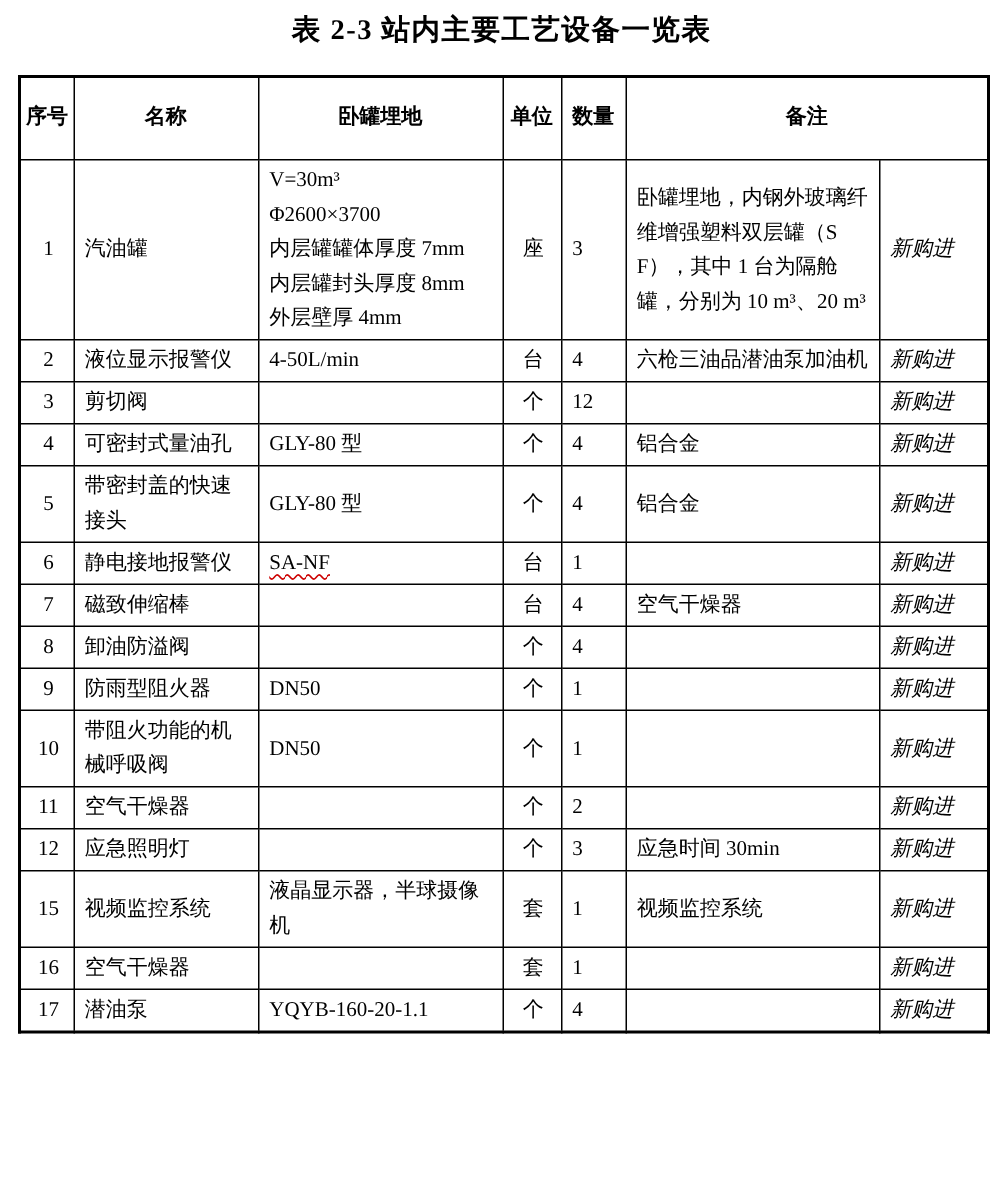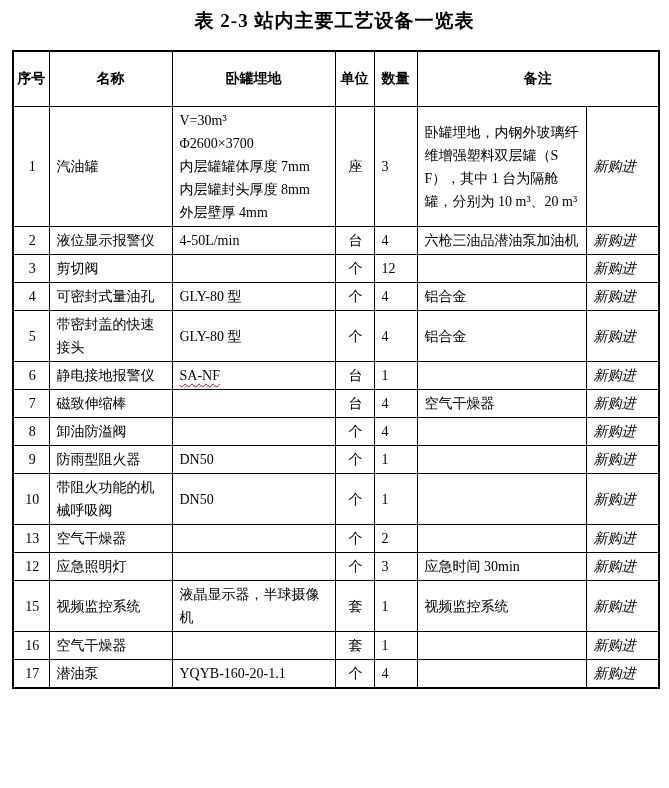--- a/index.html
+++ b/index.html
@@ -180,21 +180,21 @@
     <td class="c-idx">10</td>
     <td class="c-name">带阻火功能的机械呼吸阀</td>
     <td class="c-model">DN50</td>
     <td class="c-unit">个</td>
     <td class="c-qty">1</td>
     <td class="c-remark"></td>
     <td class="c-status">新购进</td>
   </tr>
 
   <tr>
-    <td class="c-idx">13</td>
+    <td class="c-idx">11</td>
     <td class="c-name">空气干燥器</td>
     <td class="c-model"></td>
     <td class="c-unit">个</td>
     <td class="c-qty">2</td>
     <td class="c-remark"></td>
     <td class="c-status">新购进</td>
   </tr>
 
   <tr>
     <td class="c-idx">12</td>

